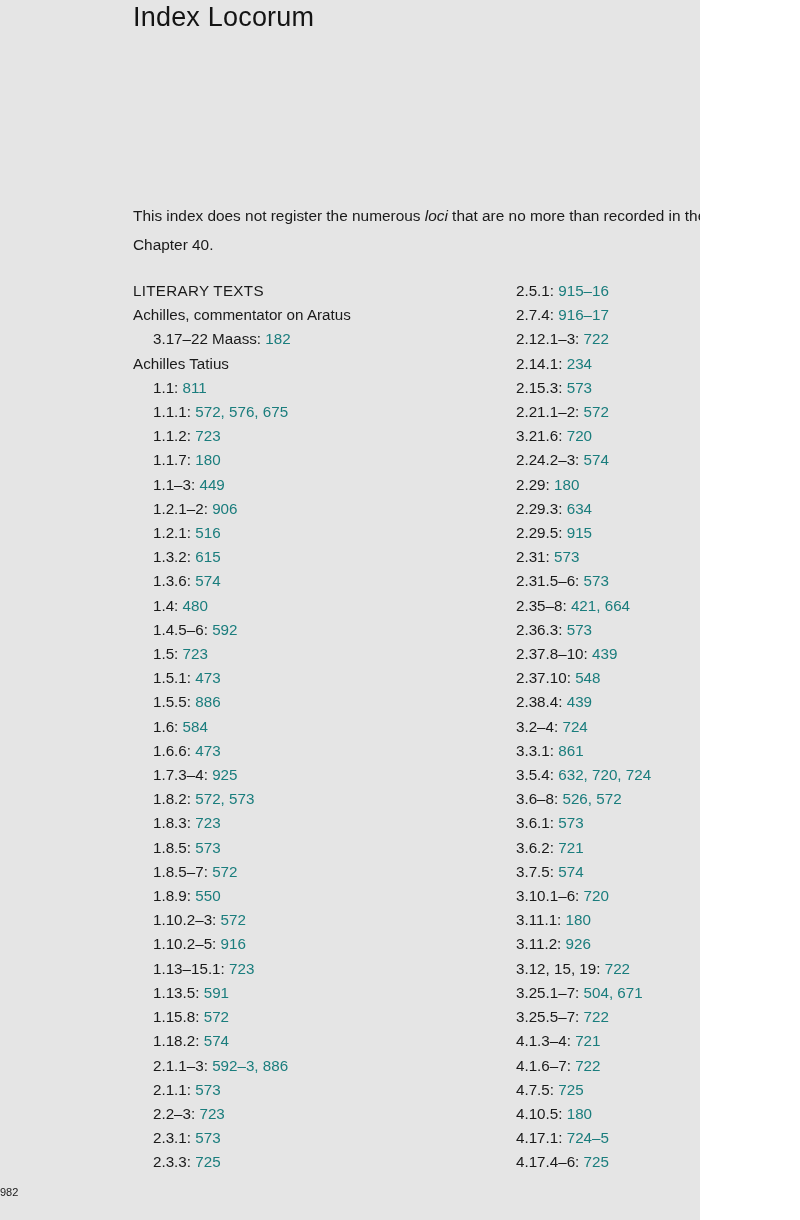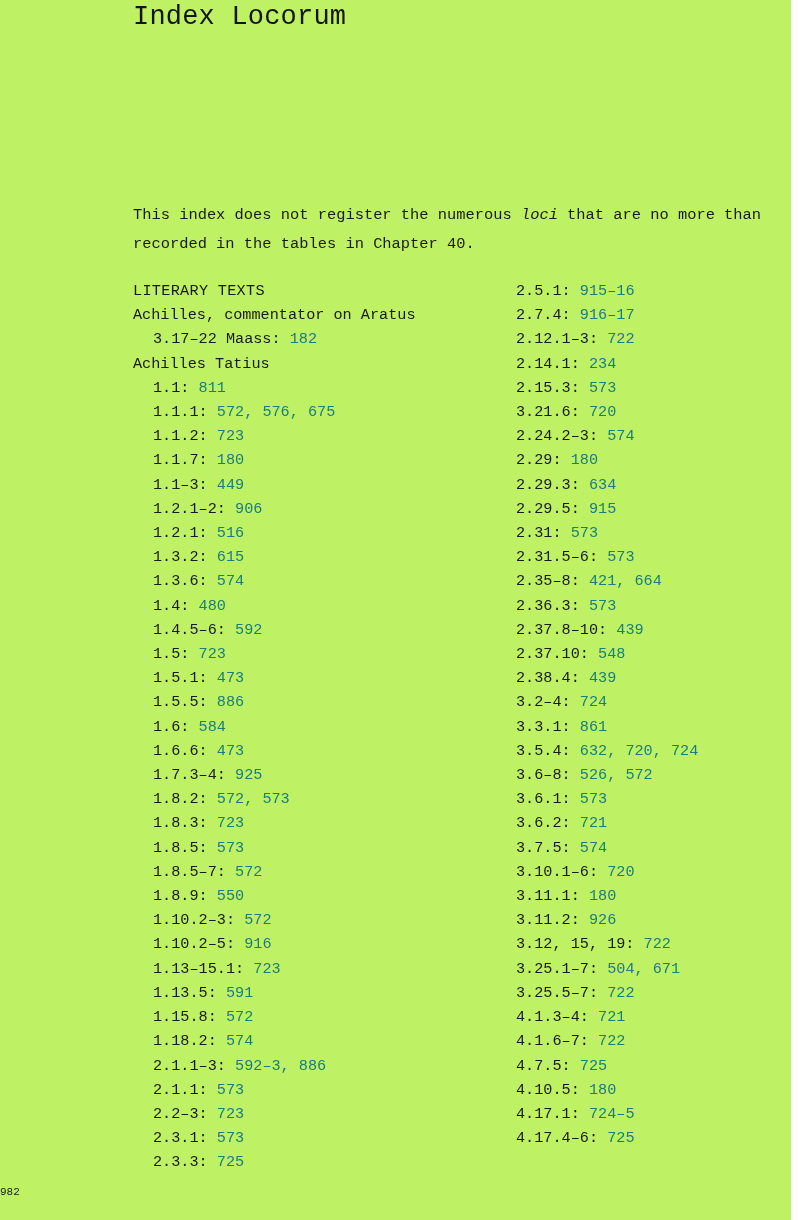--- a/index.html
+++ b/index.html
@@ -2,24 +2,24 @@
 <html><head>
 <meta charset="utf-8">
 <style>
   html, body {
     margin: 0;
     padding: 0;
     background: #ffffff;
   }
   .page {
     position: relative;
-    width: 791px;
+    width: 700px;
     height: 1220px;
-    background: #bef264;
-    font-family: Liberation Mono, monospace;
+    background: #e5e5e5;
+    font-family: Liberation Sans, sans-serif;
     color: #1a1a1a;
     overflow: hidden;
   }
   .page-title {
     position: absolute;
     left: 133px;
     top: 2px;
     font-size: 27px;
     font-weight: 400;
     letter-spacing: 0.2px;
@@ -133,20 +133,21 @@
         <div class="entry"><span class="locator">2.2–3:</span> <span class="refs">723</span></div>
         <div class="entry"><span class="locator">2.3.1:</span> <span class="refs">573</span></div>
         <div class="entry"><span class="locator">2.3.3:</span> <span class="refs">725</span></div>
       </div>
     <div class="col col-right">
         <div class="entry flush"><span class="locator">2.5.1:</span> <span class="refs">915–16</span></div>
         <div class="entry flush"><span class="locator">2.7.4:</span> <span class="refs">916–17</span></div>
         <div class="entry flush"><span class="locator">2.12.1–3:</span> <span class="refs">722</span></div>
         <div class="entry flush"><span class="locator">2.14.1:</span> <span class="refs">234</span></div>
         <div class="entry flush"><span class="locator">2.15.3:</span> <span class="refs">573</span></div>
+        <div class="entry flush"><span class="locator">2.21.1–2:</span> <span class="refs">572</span></div>
         <div class="entry flush"><span class="locator">3.21.6:</span> <span class="refs">720</span></div>
         <div class="entry flush"><span class="locator">2.24.2–3:</span> <span class="refs">574</span></div>
         <div class="entry flush"><span class="locator">2.29:</span> <span class="refs">180</span></div>
         <div class="entry flush"><span class="locator">2.29.3:</span> <span class="refs">634</span></div>
         <div class="entry flush"><span class="locator">2.29.5:</span> <span class="refs">915</span></div>
         <div class="entry flush"><span class="locator">2.31:</span> <span class="refs">573</span></div>
         <div class="entry flush"><span class="locator">2.31.5–6:</span> <span class="refs">573</span></div>
         <div class="entry flush"><span class="locator">2.35–8:</span> <span class="refs">421, 664</span></div>
         <div class="entry flush"><span class="locator">2.36.3:</span> <span class="refs">573</span></div>
         <div class="entry flush"><span class="locator">2.37.8–10:</span> <span class="refs">439</span></div>

